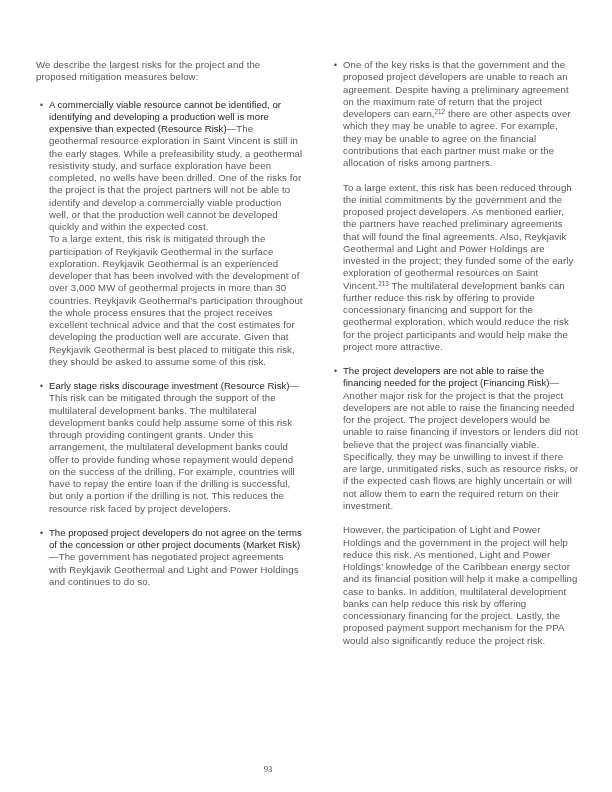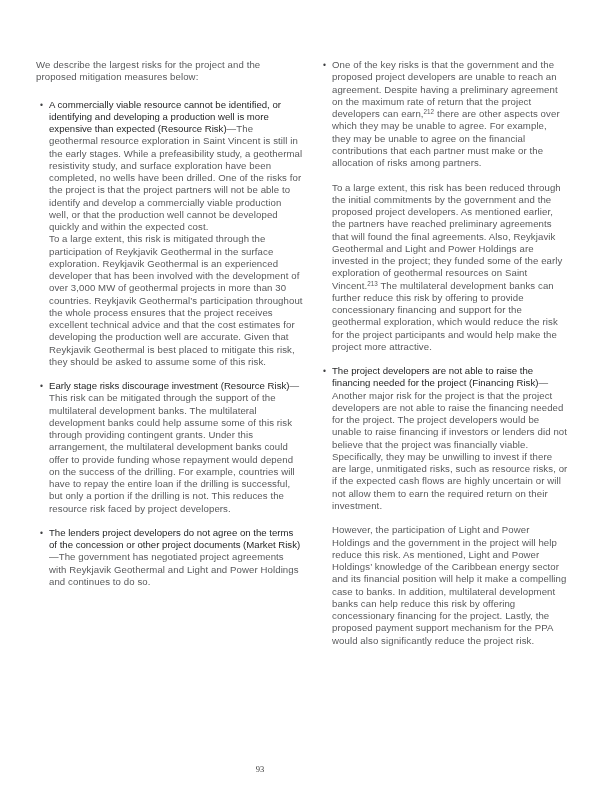--- a/index.html
+++ b/index.html
@@ -21,21 +21,21 @@
     height: 792px;
     background: #ffffff;
     overflow: hidden;
   }
   .content {
     position: absolute;
     top: 59px;
     left: 36px;
     right: 33px;
     display: flex;
-    gap: 16px;
+    gap: 27px;
   }
   .col {
     font-size: 9.6px;
     line-height: 12.25px;
     color: #58595b;
     letter-spacing: 0.1px;
   }
   .col-left  { width: 267px; }
   .col-right { width: 249px; }
 
@@ -67,21 +67,21 @@
   }
   sup {
     font-size: 6.3px;
     line-height: 0;
     vertical-align: 3px;
     letter-spacing: 0;
   }
   .footer {
     position: absolute;
     bottom: 18px;
-    left: 0;
+    left: 8px;
     width: 520px;
     text-align: center;
     font-family: "Liberation Serif", "DejaVu Serif", serif;
     font-size: 8.5px;
     color: #3a3a3a;
   }
 </style>
 </head>
 <body>
 
@@ -102,21 +102,21 @@
       <div class="bullet">
         <span class="marker">•</span>
         <div class="bullet-body">
           <p class="para"><strong>Early stage risks discourage investment (Resource Risk)</strong><span>—This risk can be mitigated through the support of the multilateral development banks. The multilateral development banks could help assume some of this risk through providing contingent grants. Under this arrangement, the multilateral development banks could offer to provide funding whose repayment would depend on the success of the drilling. For example, countries will have to repay the entire loan if the drilling is successful, but only a portion if the drilling is not. This reduces the resource risk faced by project developers.</span></p>
         </div>
       </div>
 
       <div class="bullet">
         <span class="marker">•</span>
         <div class="bullet-body">
-          <p class="para"><strong>The lenders project developers do not agree on the terms of the concession or other project documents (Market Risk)</strong><span>—The government has negotiated project agreements with Reykjavik Geothermal and Light and Power Holdings and continues to do so.</span></p>
+          <p class="para"><strong>The proposed project developers do not agree on the terms of the concession or other project documents (Market Risk)</strong><span>—The government has negotiated project agreements with Reykjavik Geothermal and Light and Power Holdings and continues to do so.</span></p>
         </div>
       </div>
     </div>
 
     <div class="col col-right">
 
       <div class="bullet">
         <span class="marker">•</span>
         <div class="bullet-body">
           <p class="para"><span>One of the key risks is that the government and the proposed project developers are unable to reach an agreement. Despite having a preliminary agreement on the maximum rate of return that the project developers can earn,</span><sup>212</sup><span> there are other aspects over which they may be unable to agree. For example, they may be unable to agree on the financial contributions that each partner must make or the allocation of risks among partners.</span></p>

